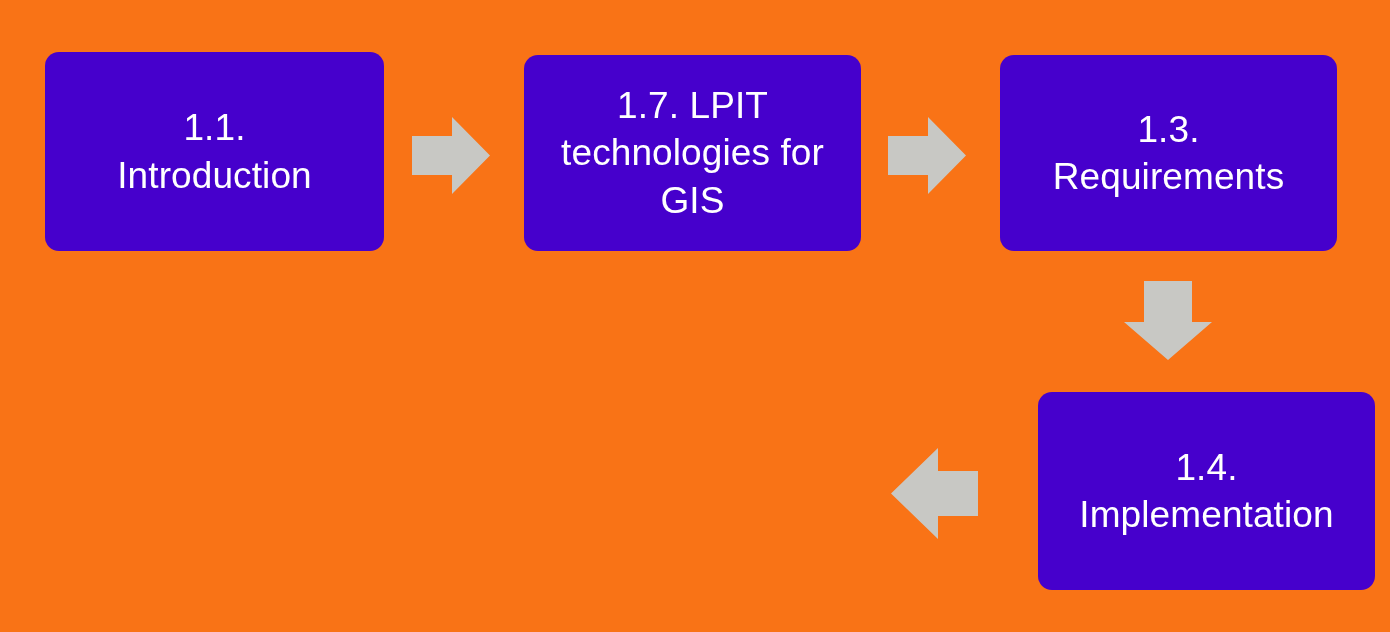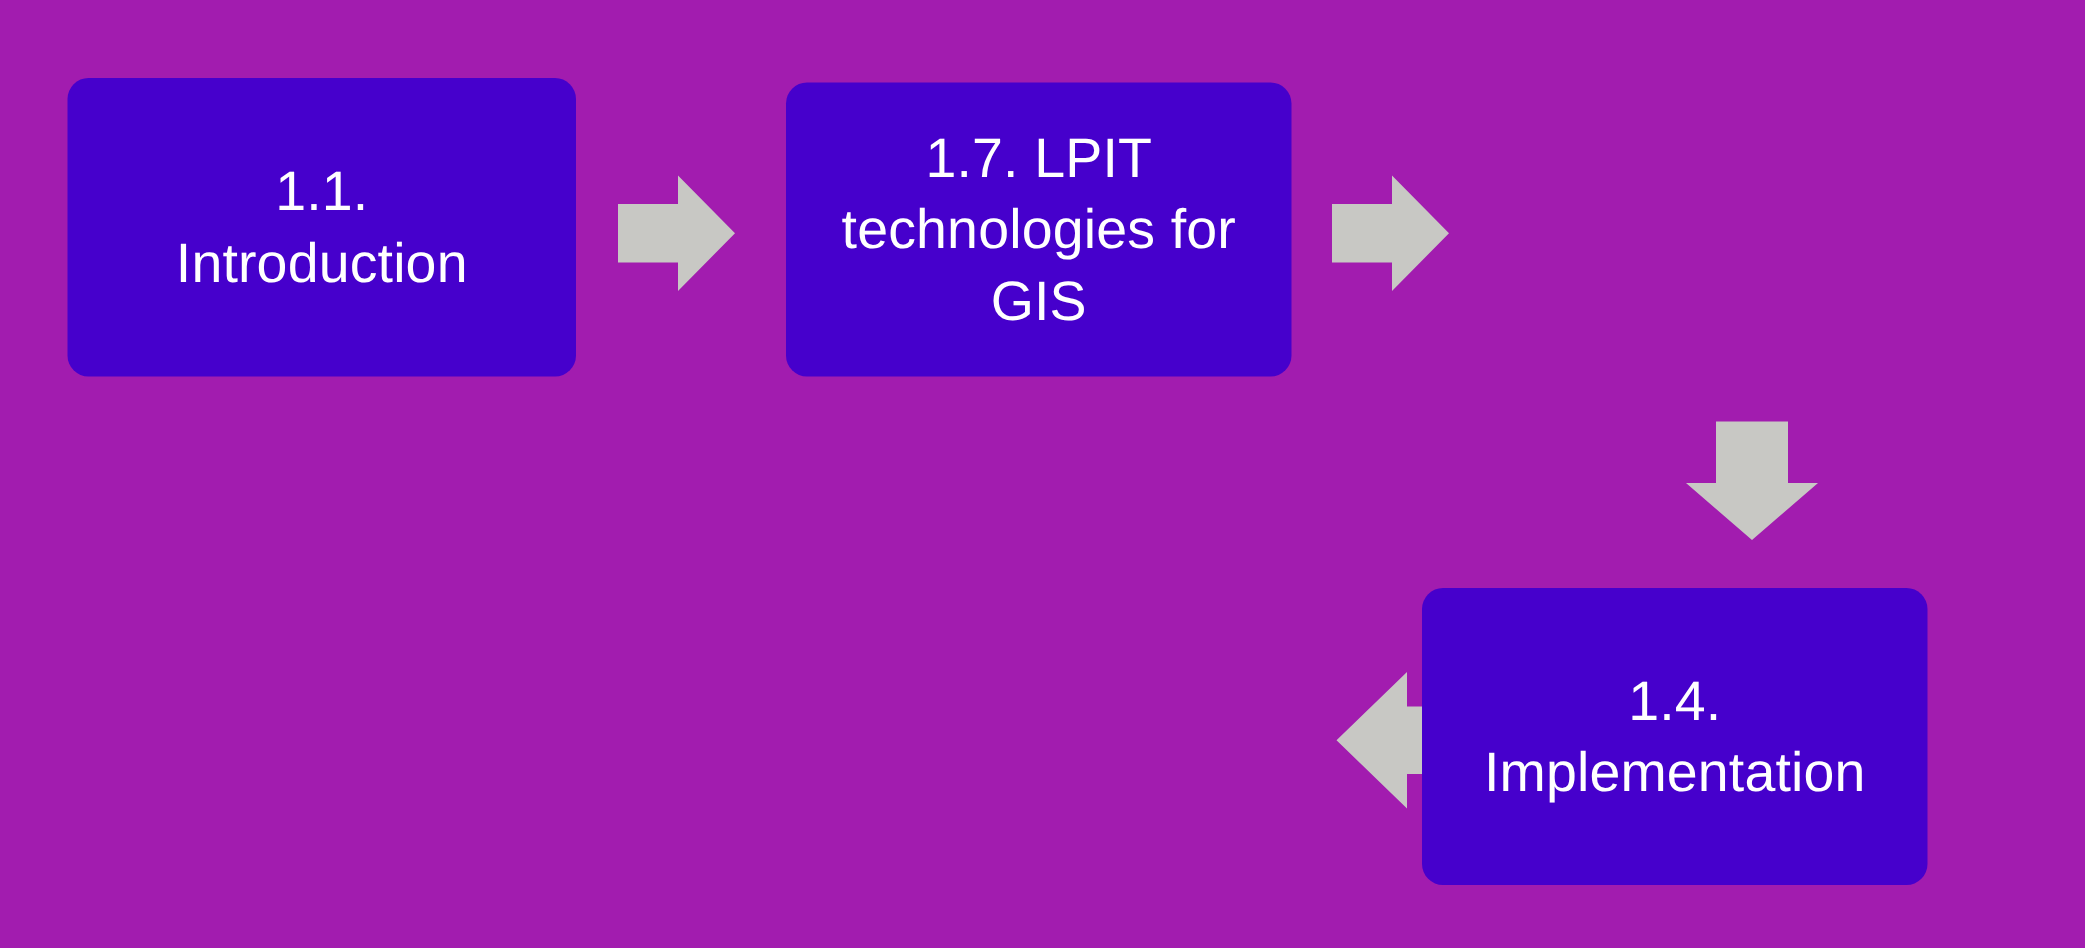--- a/index.html
+++ b/index.html
@@ -8,21 +8,21 @@
     padding: 0;
     background: #ffffff;
   }
   body {
     font-family: "Liberation Sans", sans-serif;
   }
   #canvas {
     position: relative;
     width: 1390px;
     height: 632px;
-    background: #a21caf;
+    background: #f97316;
     overflow: hidden;
   }
   .node {
     position: absolute;
     background: #4600CC;
     border-radius: 14px;
     display: flex;
     align-items: center;
     justify-content: center;
     box-sizing: border-box;
@@ -45,21 +45,21 @@
     display: block;
     width: 100%;
     height: 100%;
     overflow: visible;
   }
   
   #node-intro        { left: 45px;   top: 52px;  width: 339px; height: 199px; }
   #node-lpit         { left: 524px;  top: 55px;  width: 337px; height: 196px; }
   #node-requirements { left: 1000px; top: 55px;  width: 337px; height: 196px; }
   #node-conclusion   { left: 524px;  top: 392px; width: 337px; height: 198px; }
-  #node-implementation { left: 948px; top: 392px; width: 337px; height: 198px; }
+  #node-implementation { left: 1038px; top: 392px; width: 337px; height: 198px; }
   
   #arrow-intro-lpit  { left: 412px;  top: 117px; width: 78px;  height: 77px; }
   #arrow-lpit-req    { left: 888px;  top: 117px; width: 78px;  height: 77px; }
   #arrow-req-impl    { left: 1124px; top: 281px; width: 88px;  height: 79px; }
   #arrow-impl-concl  { left: 891px;  top: 448px; width: 87px;  height: 91px; }
 </style>
 </head>
 <body>
 
 <div id="canvas">
@@ -80,20 +80,24 @@
 technologies for
 GIS</span>
   </div>
 
   <div class="connector" id="arrow-lpit-req">
     <svg viewBox="0 0 78 77" preserveAspectRatio="none" aria-hidden="true">
       <polygon points="0,19 40,19 40,0 78,38.5 40,77 40,58 0,58" fill="#C8C8C4"></polygon>
     </svg>
   </div>
 
+  <div class="node" id="node-requirements">
+    <span class="node-label">1.3.
+Requirements</span>
+  </div>
 
   <div class="connector" id="arrow-req-impl">
     <svg viewBox="0 0 88 79" preserveAspectRatio="none" aria-hidden="true">
       <polygon points="20,0 68,0 68,41 88,41 44,79 0,41 20,41" fill="#C8C8C4"></polygon>
     </svg>
   </div>
 
 
   <div class="connector" id="arrow-impl-concl">
     <svg viewBox="0 0 87 91" preserveAspectRatio="none" aria-hidden="true">

